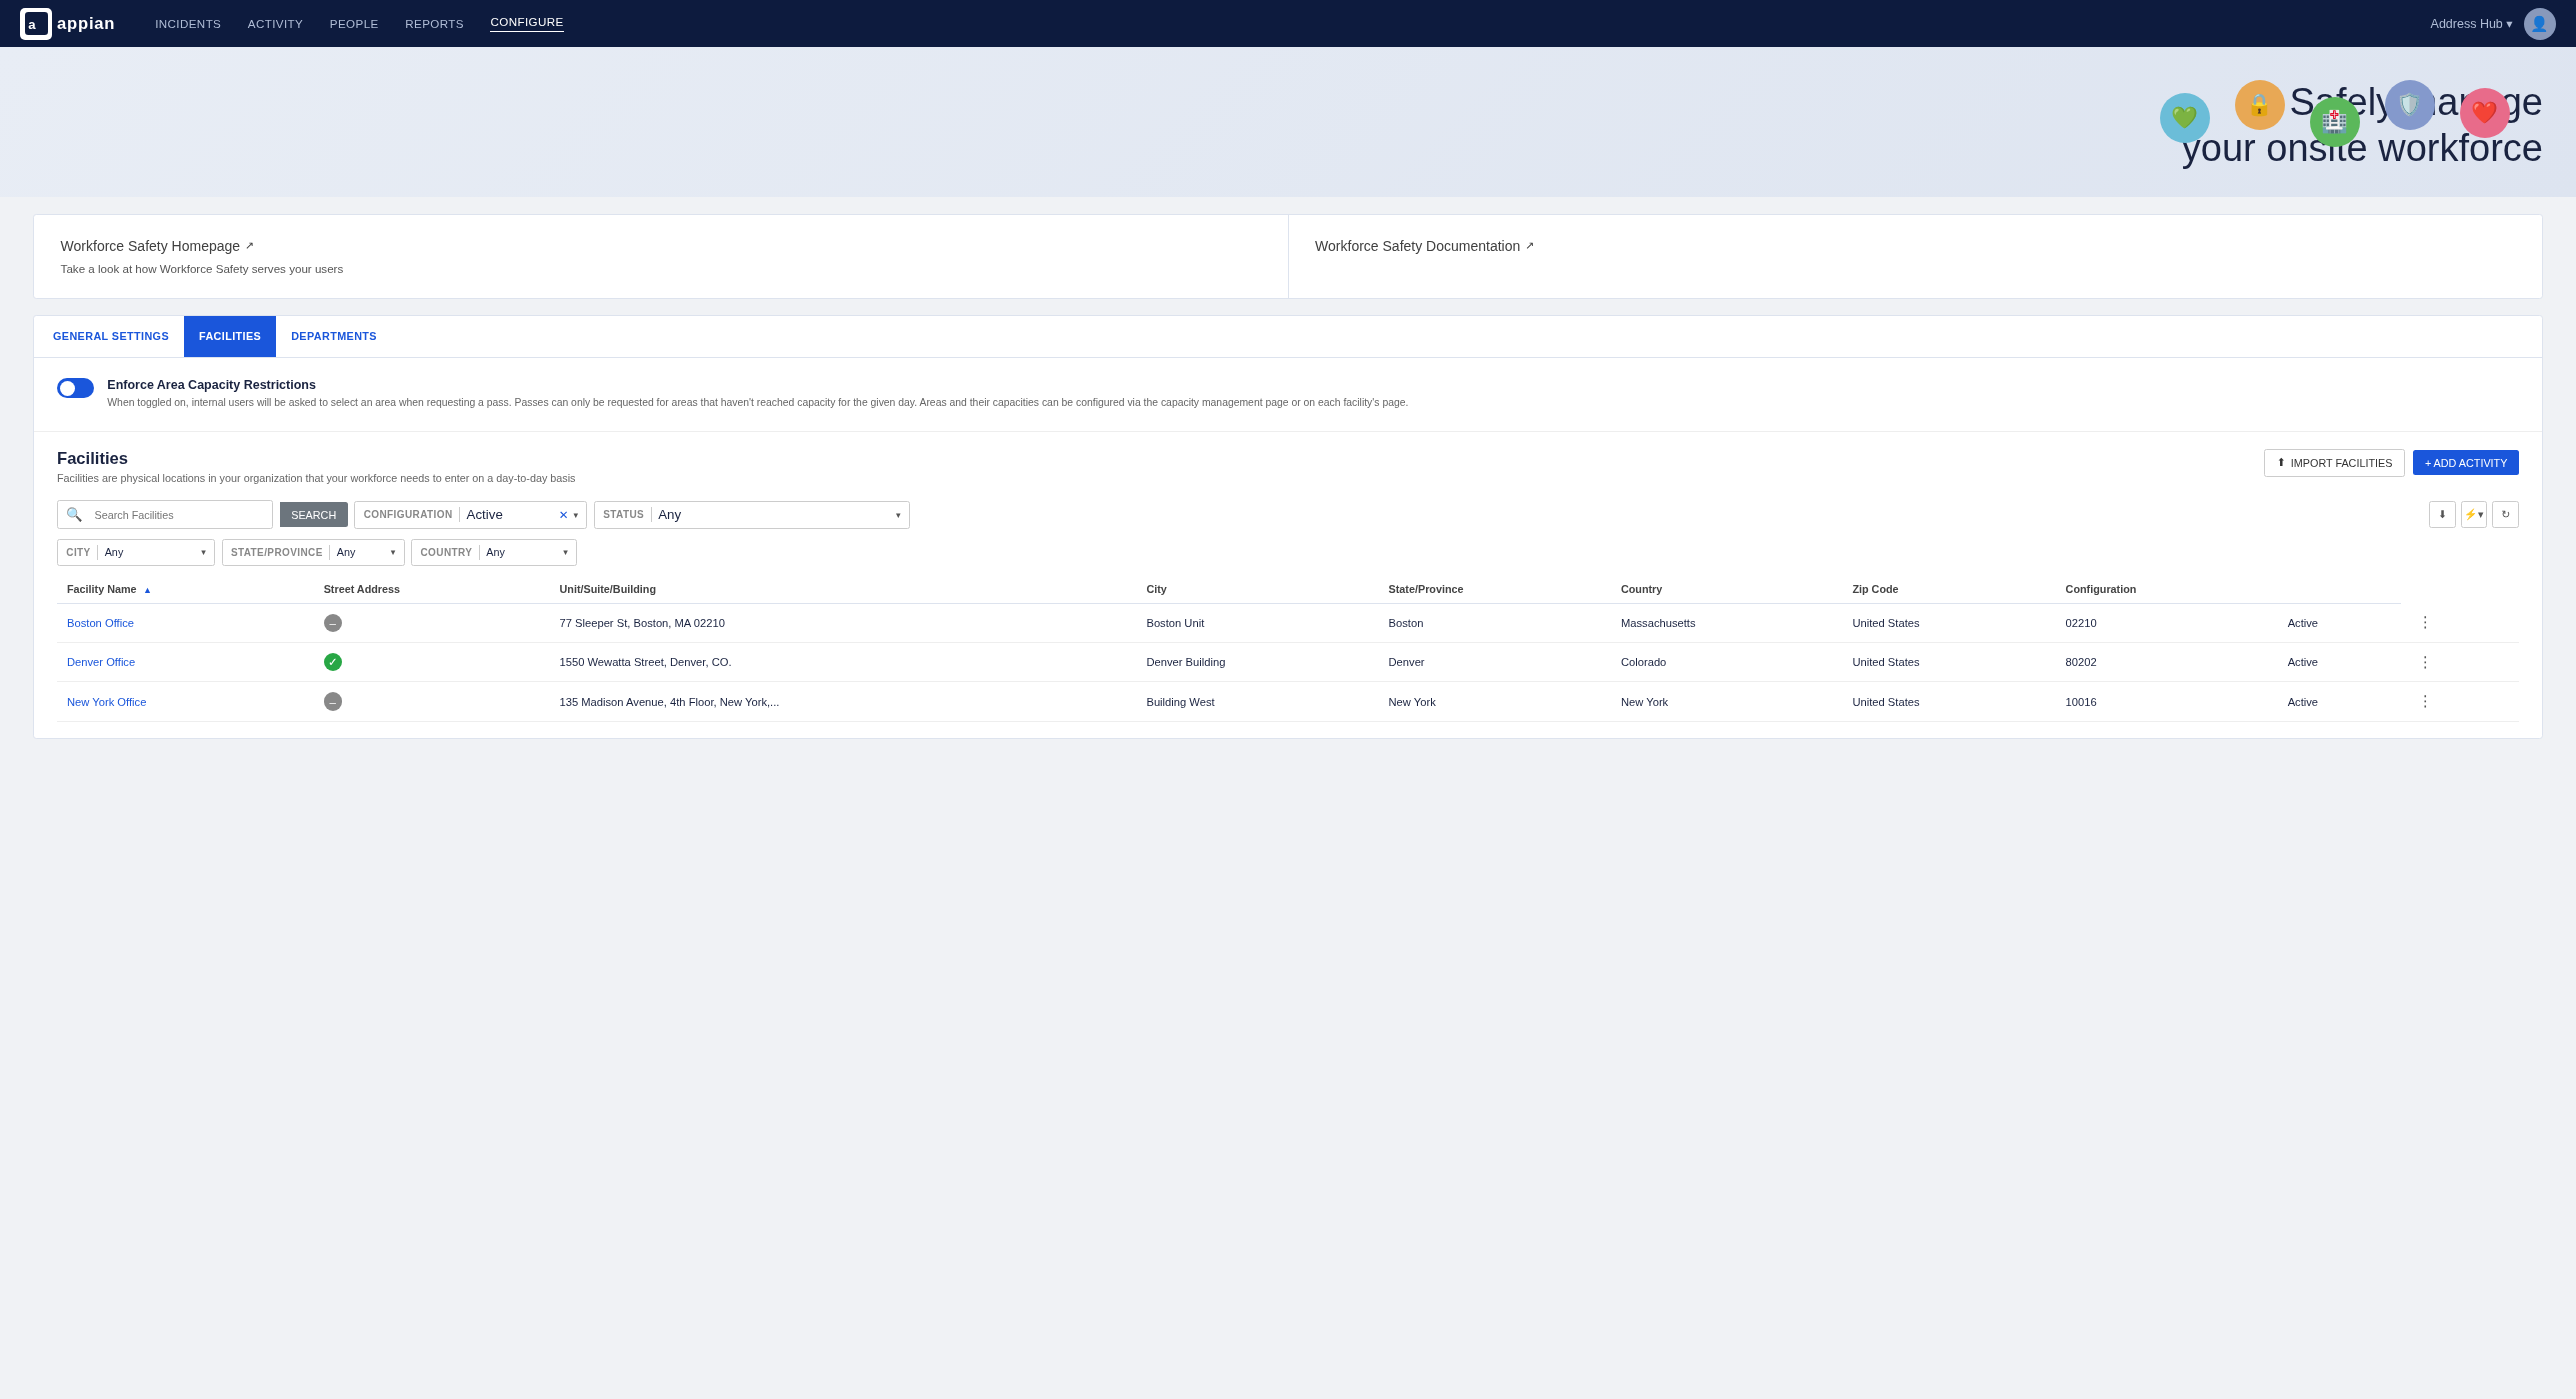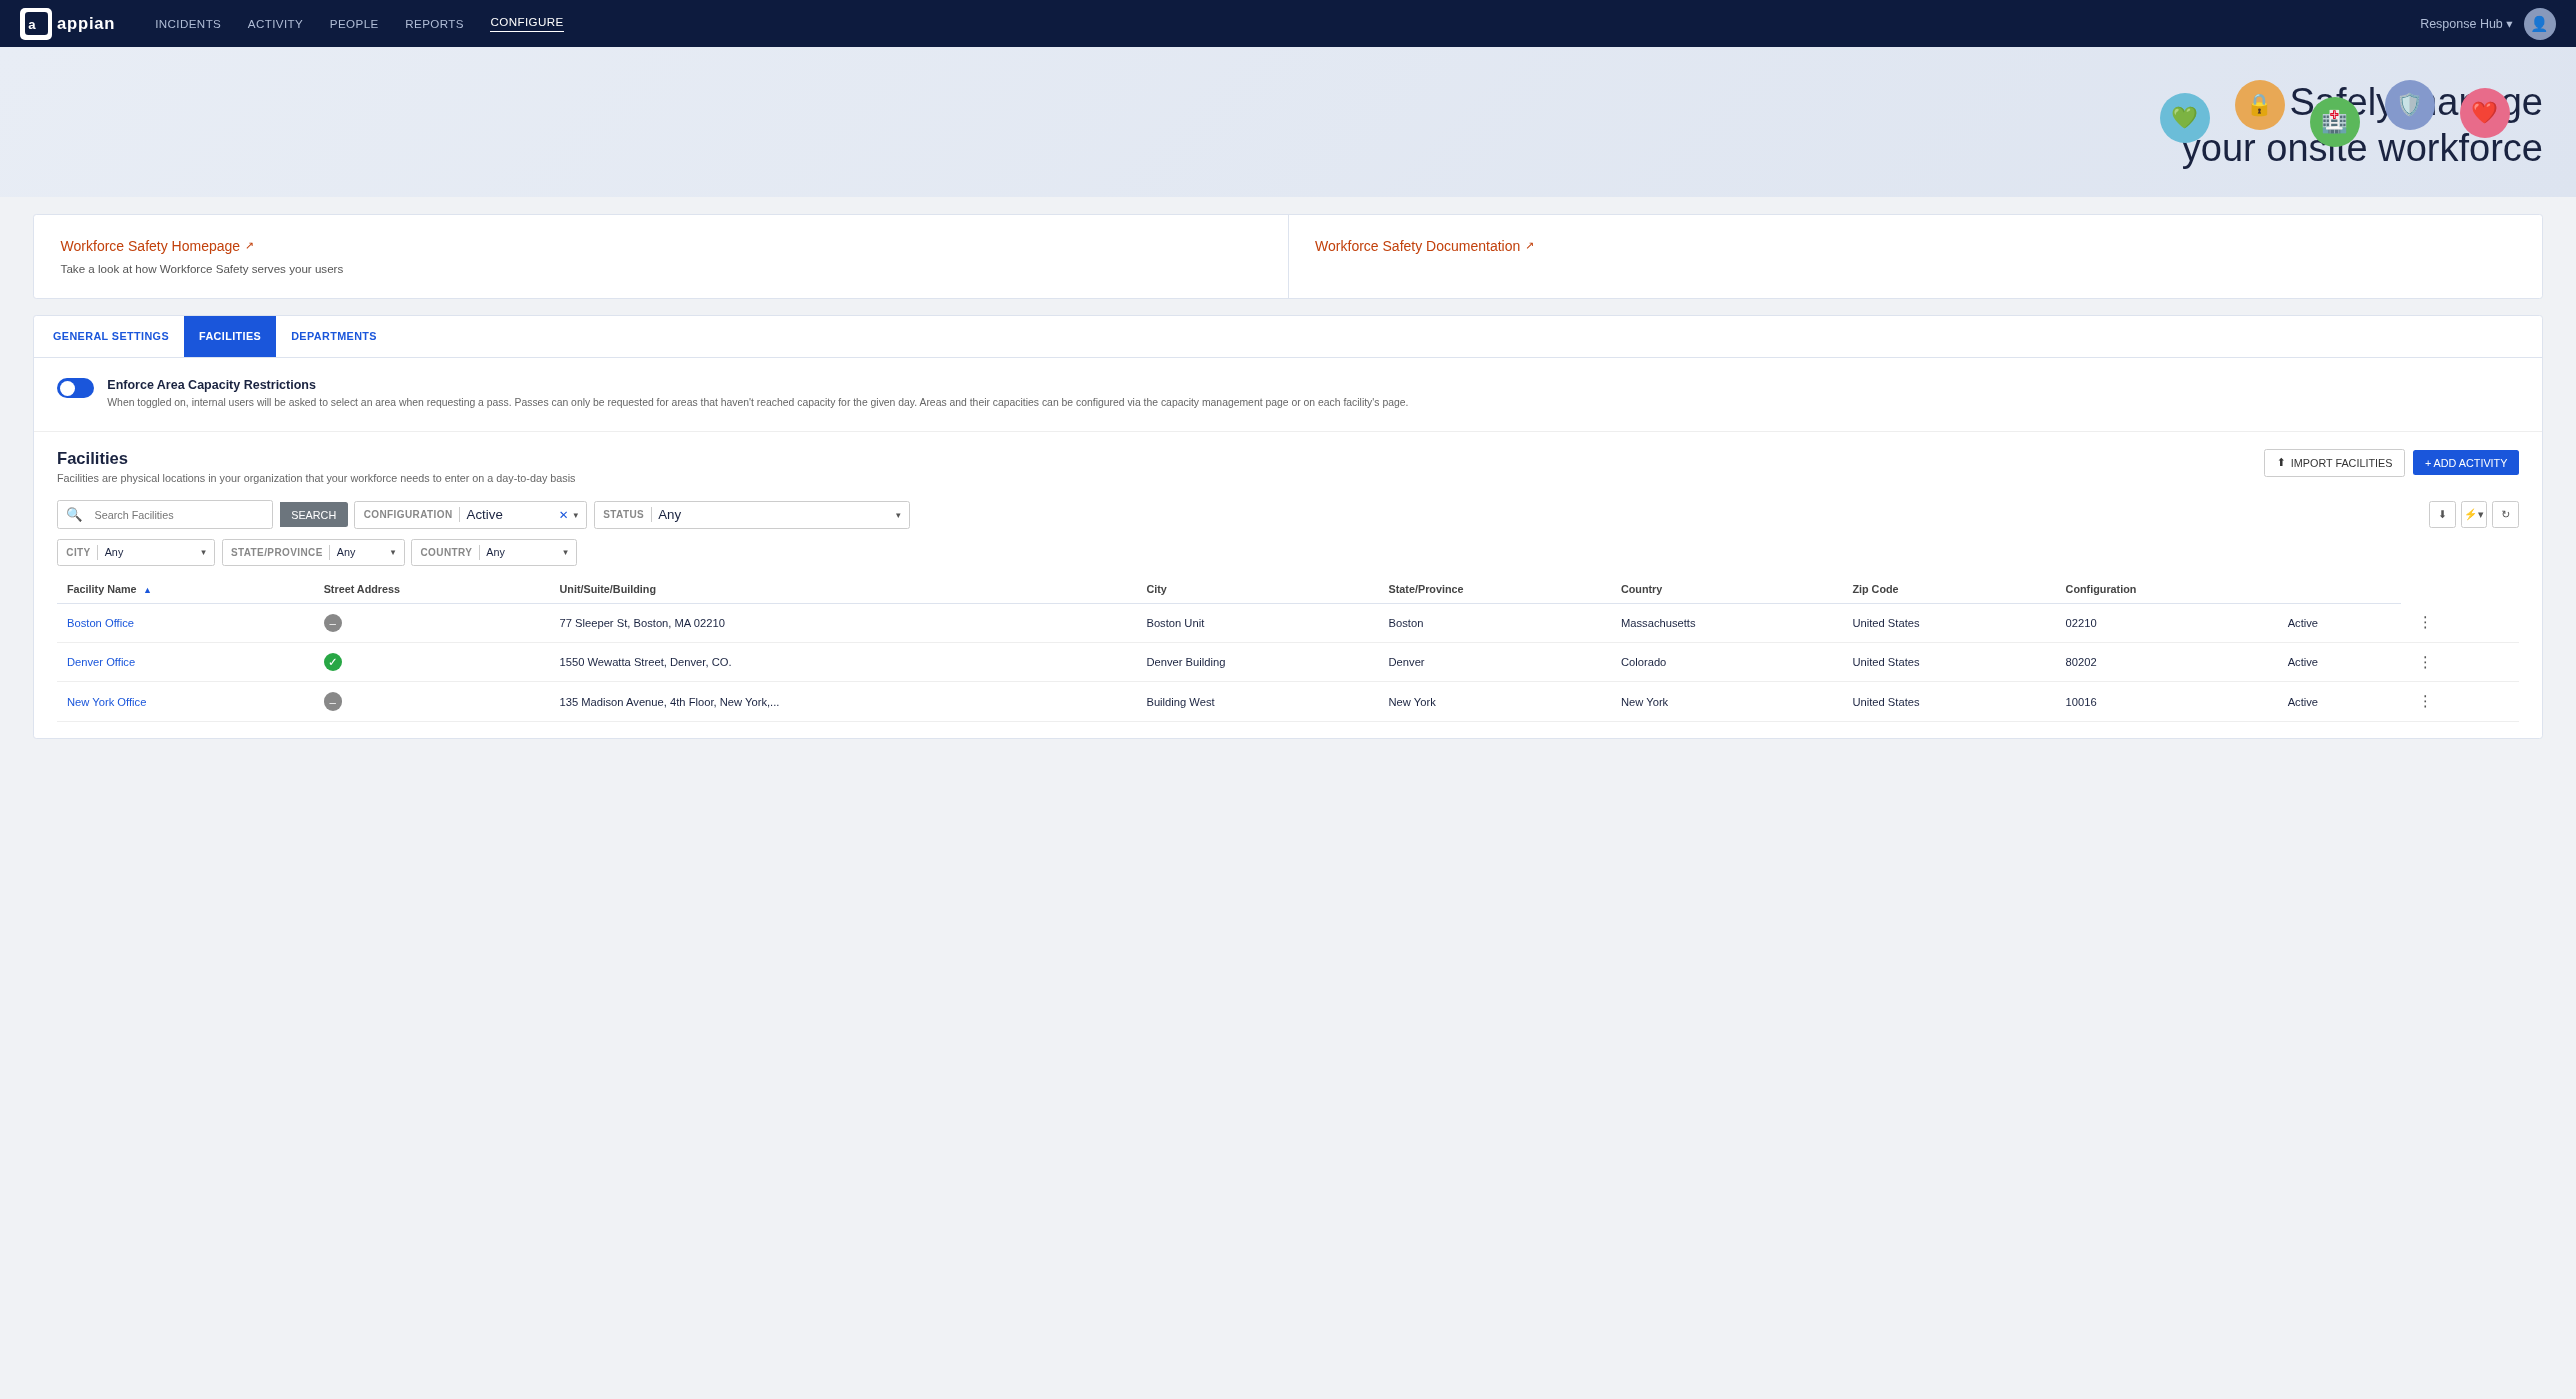--- a/index.html
+++ b/index.html
@@ -32,21 +32,21 @@
       overflow: hidden;
     }
     .hero-title { font-size: 38px; font-weight: 300; color: #1a2340; line-height: 1.2; text-align: right; }
     .hero-icons { position: absolute; right: 66px; top: 16.6px; display: flex; gap: 25px; align-items: center; }
     .hero-icon { width: 50px; height: 50px; border-radius: 50%; display: flex; align-items: center; justify-content: center; font-size: 21.6px; }
 
     
     .cards-row { display: flex; gap: 0; background: white; border: 0.8px solid #dde3ee; margin: 16.6px 33px; border-radius: 3.3px; }
     .card { flex: 1; padding: 23px 26.6px; }
     .card + .card { border-left: 0.8px solid #dde3ee; }
-    .card-link { color: #c2410c; font-size: 14px; font-weight: 500; text-decoration: none; display: flex; align-items: center; gap: 5px; cursor: pointer; }
+    .card-link { color: #404040; font-size: 14px; font-weight: 500; text-decoration: none; display: flex; align-items: center; gap: 5px; cursor: pointer; }
     .card-link-icon { font-size: 10.8px; }
     .card-desc { color: #555; font-size: 11.6px; margin-top: 8.3px; }
 
     
     .main { background: white; margin: 0 33px 33px 33px; border: 0.8px solid #dde3ee; border-radius: 3.3px; padding: 0; }
 
     
     .tabs { display: flex; border-bottom: 0.8px solid #dde3ee; padding: 0 4px; gap: 0; }
     .tab { padding: 13.3px 15px; font-size: 10.8px; font-weight: 600; color: #1a56db; cursor: pointer; letter-spacing: 0.4px; text-transform: uppercase; border-bottom: 2.5px solid transparent; }
     .tab.active { color: white; background: #1a56db; border-bottom: 2.5px solid #1a56db; }
@@ -114,21 +114,21 @@
     </div>
     <span style="color:white;font-size:16.6px;font-weight:bold;letter-spacing:0.8px;">appian</span>
   </div>
   <a class="nav-link">INCIDENTS</a>
   <a class="nav-link">ACTIVITY</a>
   <a class="nav-link">PEOPLE</a>
   <a class="nav-link">REPORTS</a>
   <a class="nav-link active">CONFIGURE</a>
   <div class="nav-right">
     <div class="nav-hub">
-      <span>Response Hub</span>
+      <span>Address Hub</span>
       <span>▾</span>
     </div>
     <div class="nav-avatar">👤</div>
   </div>
 </nav>
 
 <div class="hero">
   <div class="hero-title">
     <div>Safely manage</div>
     <div>your onsite workforce</div>

